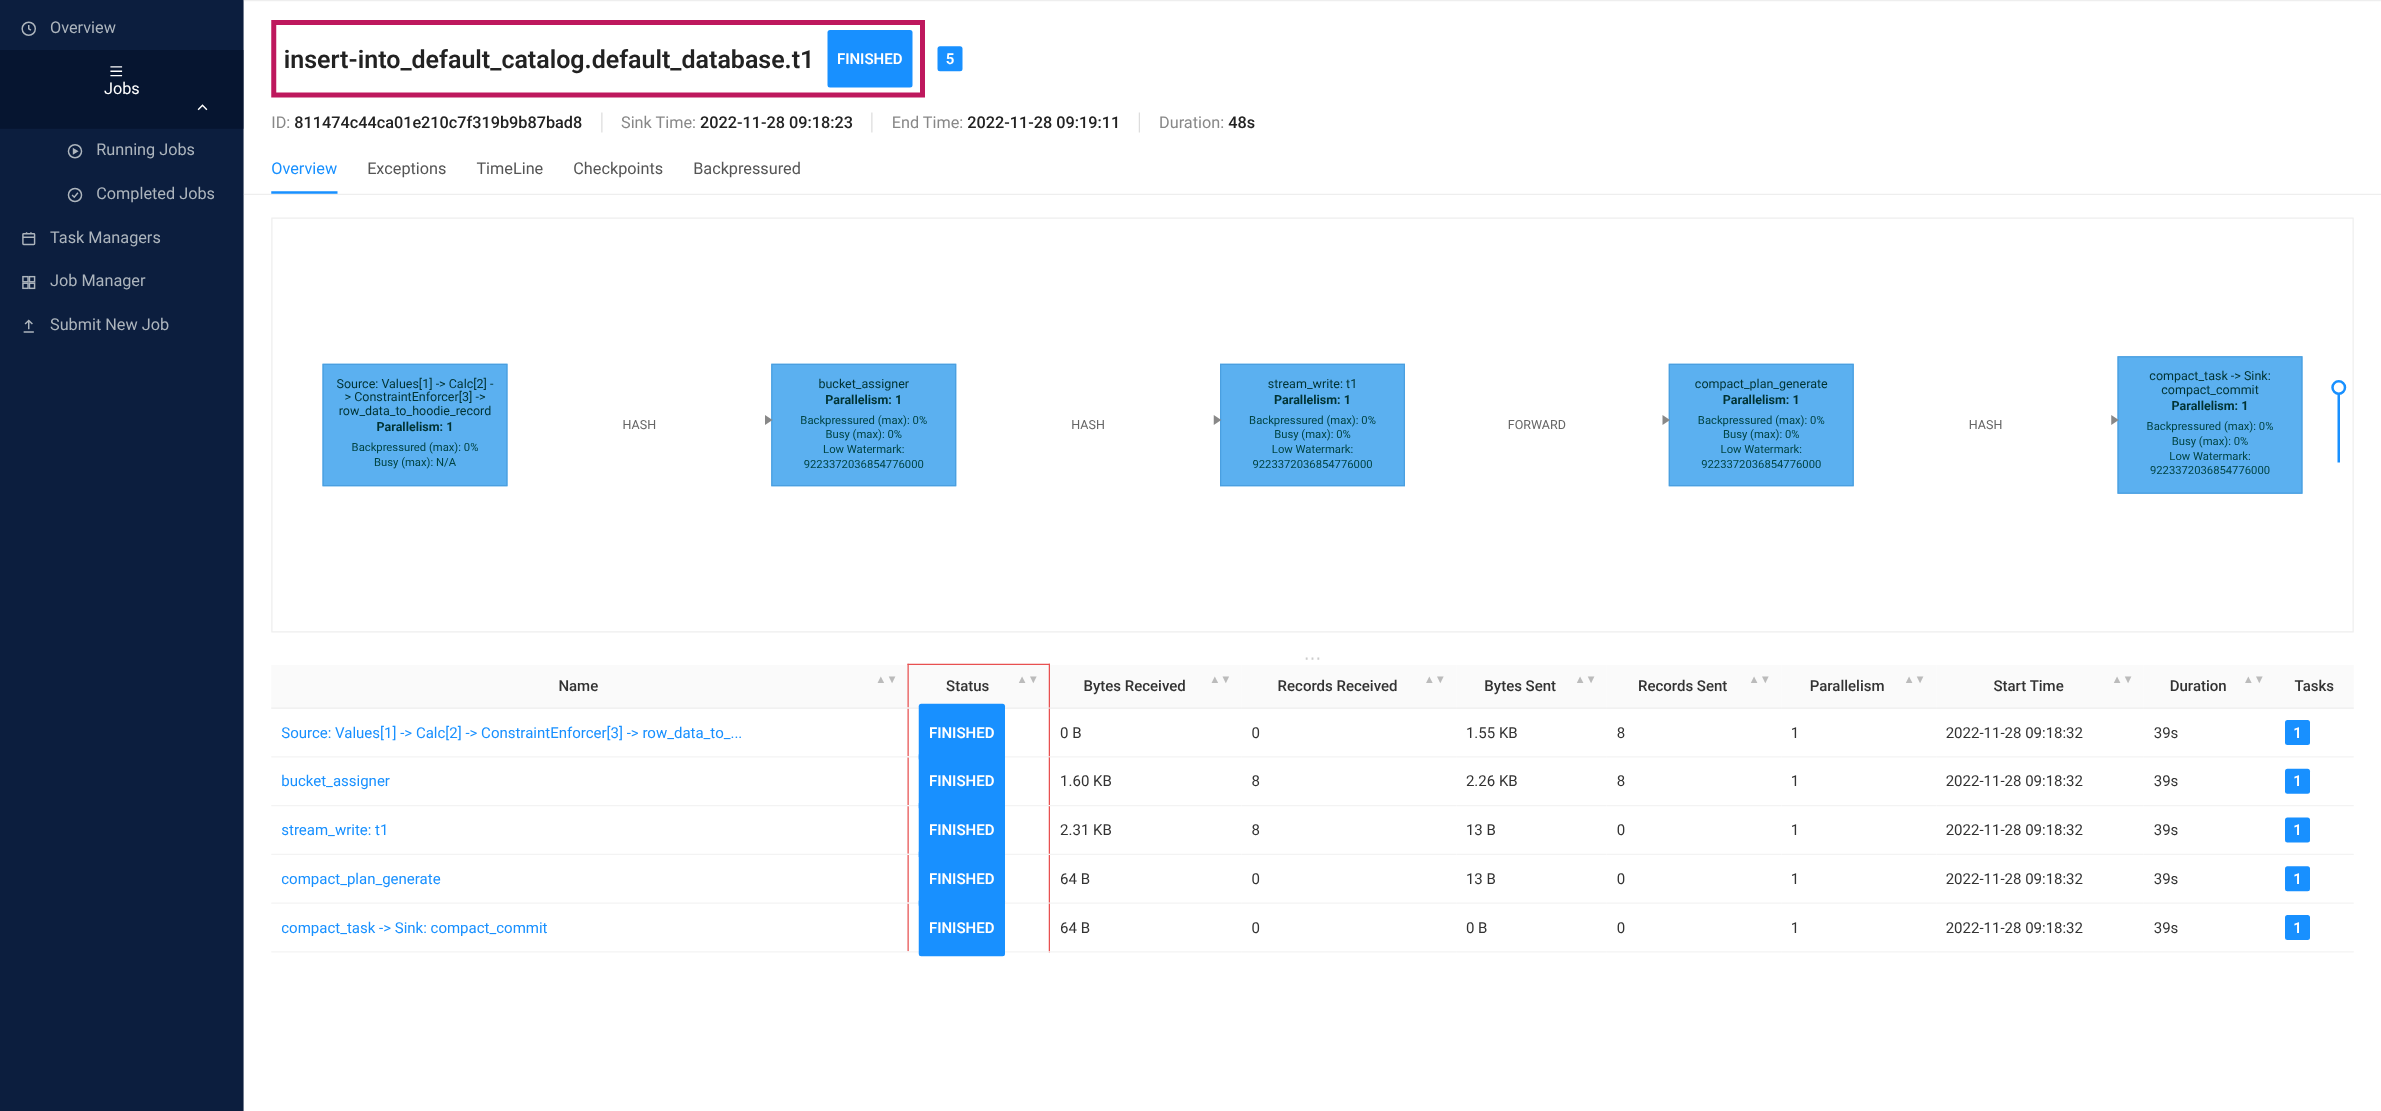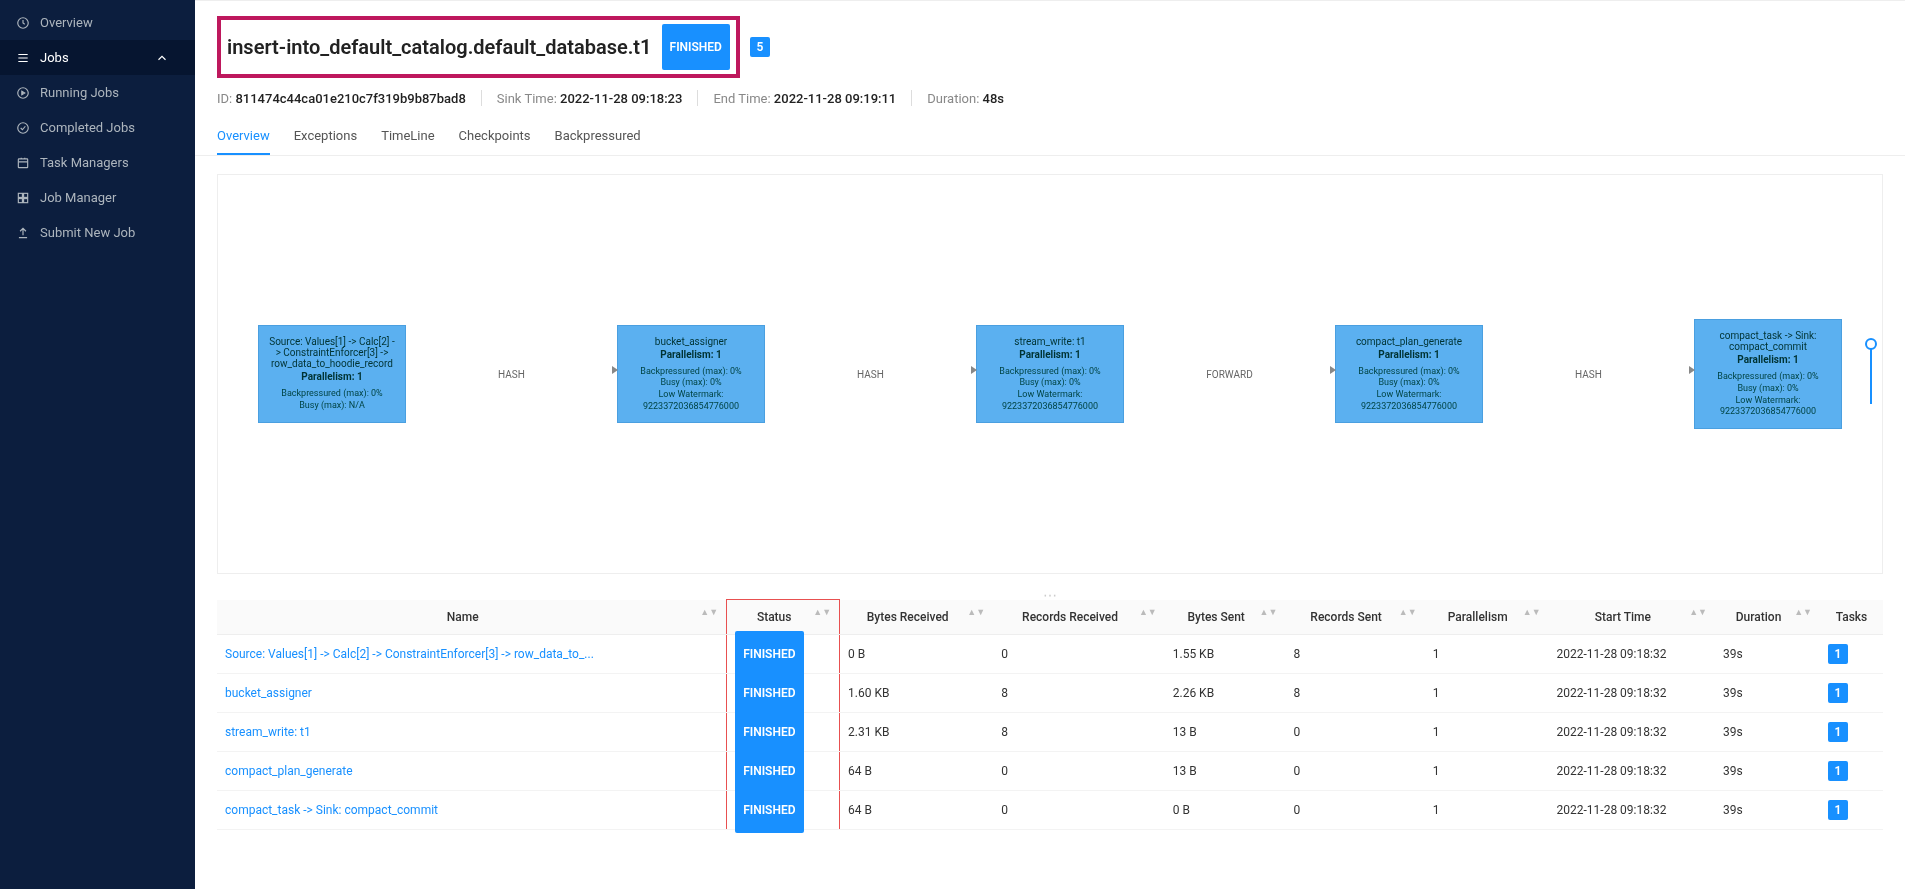--- a/index.html
+++ b/index.html
@@ -1,37 +1,37 @@
 <!DOCTYPE html>
 <html><head>
   <meta charset="utf-8">
   <style>
     * { box-sizing: border-box; margin: 0; padding: 0; }
     body { font-family: -apple-system, BlinkMacSystemFont, "Segoe UI", Roboto, sans-serif; background: #f4f5f7; color: #333; font-size: 13px; }
     .app { display: flex; height: 100vh; }
     .sidebar { width: 195px; background: #0c1e3e; color: #adb5bd; padding-top: 5px; flex-shrink: 0; }
     .sidebar-item { display: flex; align-items: center; padding: 10px 16px; cursor: pointer; font-size: 13px; }
     .sidebar-item .icon { width: 14px; height: 14px; margin-right: 10px; display: inline-flex; align-items: center; justify-content: center; }
-    .sidebar-sub { padding-left: 16px; }
+    .sidebar-sub { padding-left: 53px; }
     .sidebar-expand { margin-left: auto; }
     .main { flex: 1; overflow: auto; background: #fff; }
     .header-bar { padding: 15px 22px 0 22px; border-top: 1px solid #eee; }
     .title-row { display: flex; align-items: center; gap: 10px; border: 4px solid #be185d; padding: 4px 6px; width: fit-content; }
     .job-title { font-size: 20px; font-weight: 600; color: #222; }
     .badge { background: #1890ff; color: #fff; padding: 16px 8px; font-size: 12px; font-weight: 600; border-radius: 2px; }
     .badge-sq { background: #1890ff; color: #fff; width: 20px; height: 20px; display: inline-flex; align-items: center; justify-content: center; font-size: 12px; font-weight: 600; border-radius: 2px; }
     .title-outer { display: flex; align-items: center; gap: 10px; }
     .meta-row { display: flex; gap: 15px; padding: 12px 0; font-size: 13px; color: #666; align-items: center; }
     .meta-label { color: #888; }
     .meta-val { color: #222; font-weight: 500; }
     .divider { width: 1px; height: 16px; background: #ddd; }
     .tabs { display: flex; gap: 24px; border-bottom: 1px solid #eee; padding: 0 22px; }
     .tab { padding: 10px 0; cursor: pointer; font-size: 13px; color: #555; border-bottom: 2px solid transparent; }
     .tab.active { color: #1890ff; border-bottom-color: #1890ff; }
-    .graph-area { margin: 18px 22px; background: #fff; border: 1px solid #eee; height: 400px; position: relative; }
+    .graph-area { margin: 18px 22px; background: #fff; border: 1px solid #eee; height: 332px; position: relative; }
     .graph-inner { position: relative; height: 100%; display: flex; align-items: center; justify-content: space-around; padding: 0 40px; }
     .node { width: 148px; background: #5bb0f0; border: 1px solid #4a9fe0; padding: 10px 8px; font-size: 10px; color: #033; text-align: center; }
     .node-title { font-size: 10px; margin-bottom: 2px; }
     .node-par { font-weight: 700; font-size: 10px; margin: 2px 0 6px 0; }
     .node-metric { font-size: 9px; color: #044; line-height: 1.3; }
     .edge-label { font-size: 10px; color: #666; position: relative; }
     .edge-line { flex: 1; height: 1px; background: #888; position: relative; margin: 0 4px; }
     .edge-line::after { content: ''; position: absolute; right: -1px; top: -3px; border-left: 6px solid #888; border-top: 4px solid transparent; border-bottom: 4px solid transparent; }
     .edge-wrap { display: flex; flex-direction: column; align-items: center; flex: 0.3; }
     .edge-wrap .edge-line { width: 100%; }
@@ -56,21 +56,21 @@
   <div class="sidebar">
     <div class="sidebar-item">
       <span class="icon">
           <svg viewBox="0 0 24 24" fill="none" stroke="currentColor" stroke-width="2">
             <circle cx="12" cy="12" r="9"></circle>
             <path d="M12 7v5l3 2"></path>
           </svg>
         </span>
       <span>Overview</span>
     </div>
-    <div class="sidebar-item" style="background:#061530;color:#fff;">
+    <div class="sidebar-item" style="background:#061530;color:#fff;flex-direction:column;">
       <span class="icon">
           <svg viewBox="0 0 24 24" fill="none" stroke="currentColor" stroke-width="2">
             <path d="M4 6h16M4 12h16M4 18h16"></path>
           </svg>
         </span>
       <span>Jobs</span>
       <span class="sidebar-expand icon">
           <svg viewBox="0 0 24 24" fill="none" stroke="currentColor" stroke-width="2">
             <path d="M6 15l6-6 6 6"></path>
           </svg>

